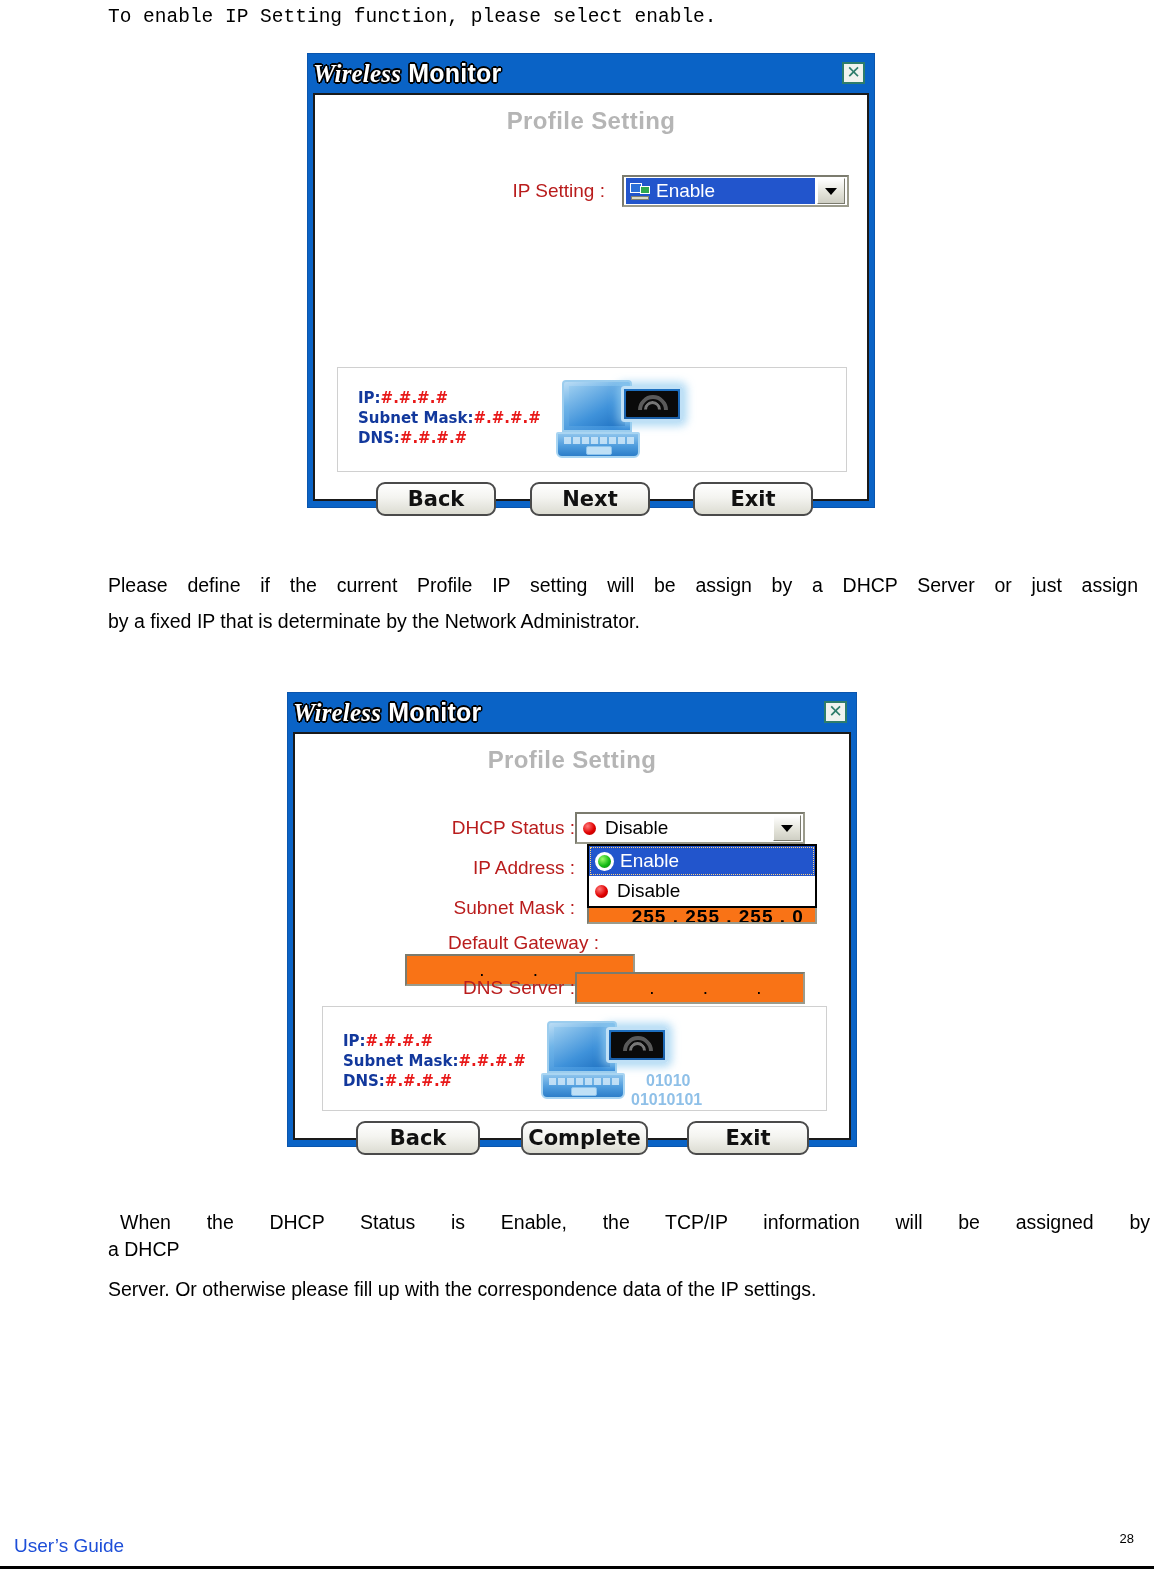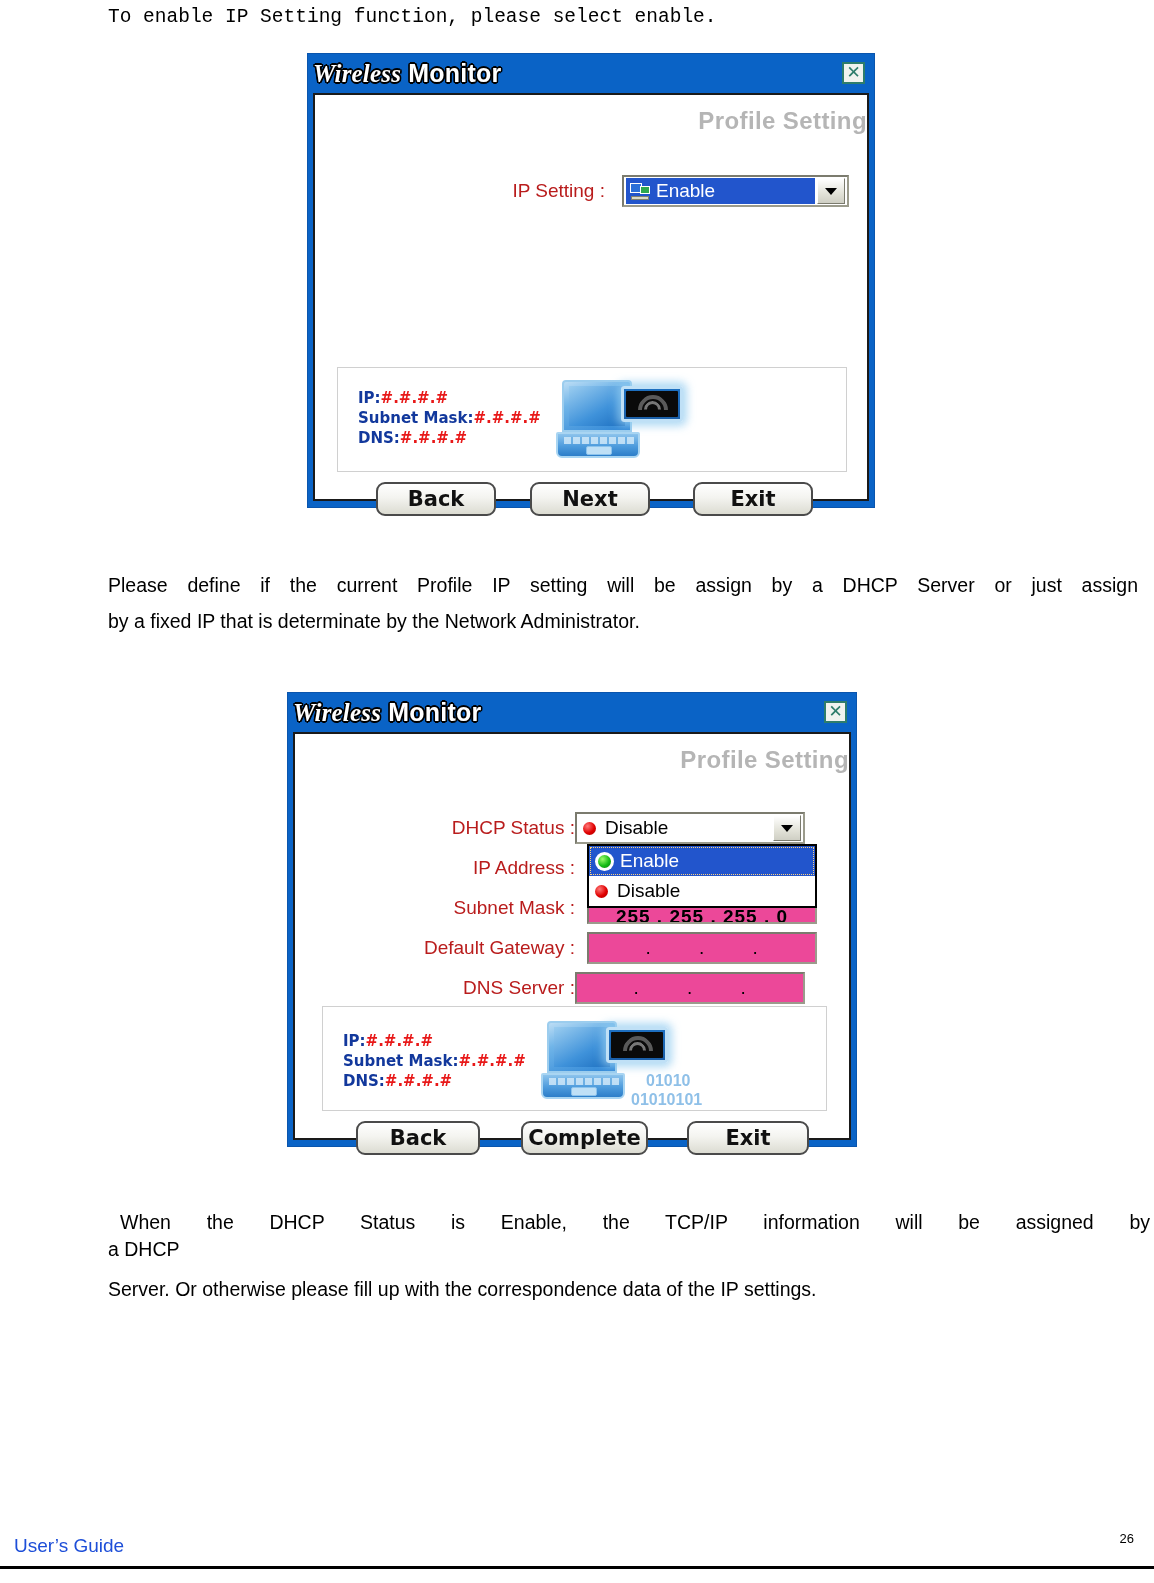--- a/index.html
+++ b/index.html
@@ -72,21 +72,21 @@
     text-align: center;
     font-family: "Liberation Sans", sans-serif;
   }
   .win-body {
     background: #ffffff;
     border: 2px solid #1a1a1a;
     position: relative;
     box-sizing: border-box;
   }
   .panel-heading {
-    text-align: right;
+    text-align: center;
     font-size: 24px;
     font-weight: bold;
     color: #b5b5b5;
     letter-spacing: .4px;
     text-shadow: 1px 1px 0 #ffffff;
   }
 
   
   .form-row {
     position: absolute;
@@ -183,31 +183,31 @@
     width: 18px; height: 4px;
     background: #d9d9c8;
     border: 1px solid #808070;
     box-sizing: border-box;
   }
 
   
   .ipfield {
     position: relative;
     height: 32px;
-    background: #ec4899;
+    background: #f97316;
     border: 2px solid #9b9b8c;
     border-top-color: #7b7b6e;
     border-left-color: #7b7b6e;
     box-sizing: border-box;
     font-size: 19px;
     letter-spacing: 1px;
     color: #000;
     display: flex;
     align-items: center;
-    justify-content: center;
+    justify-content: flex-end;
     overflow: hidden;
   }
   .ipfield .ipinner {
     display: flex;
     align-items: center;
     width: 86%;
     justify-content: space-between;
     font-size: 19px;
   }
   .ipfield .seg { min-width: 34px; text-align: center; }
@@ -500,21 +500,21 @@
 
     <div class="form-row" style="left:110px; top:158px;">
       <div class="field-label" style="width:170px; margin-right:12px;">Subnet Mask :</div>
       <div class="ipfield clipped" style="width:230px;">
         <div class="ipinner" style="justify-content:center;">
           <span style="font-weight:bold; letter-spacing:1px;">255 . 255 . 255 .  0</span>
         </div>
       </div>
     </div>
 
-    <div class="form-row" style="left:110px; top:198px;">
+    <div class="form-row" style="left:110px; top:198px;flex-direction:column;">
       <div class="field-label" style="width:170px; margin-right:12px;">Default Gateway :</div>
       <div class="ipfield" style="width:230px;">
         <div class="ipinner">
           <span class="seg"></span>
             <span class="sep">.</span>
           <span class="seg"></span>
             <span class="sep">.</span>
           <span class="seg"></span>
             <span class="sep">.</span>
           <span class="seg"></span>
@@ -592,14 +592,14 @@
     <div class="btn" style="left:226px; top:387px; width:127px;">Complete</div>
     <div class="btn" style="left:392px; top:387px; width:122px;">Exit</div>
   </div>
 </div>
 
 <div class="doc-para para-justify-all" style="left:108px; top:1205px; width:1030px;margin-left:12px;">When the DHCP Status is Enable, the TCP/IP information will be assigned by</div>
 <div class="doc-para" style="left:108px; top:1232px; width:1030px;">a  DHCP</div>
 <div class="doc-para" style="left:108px; top:1272px; width:1030px;">Server. Or otherwise please fill up with the correspondence data of the IP settings.</div>
 
 <div class="footer-left" style="left:14px; top:1535px;">User’s Guide</div>
-<div class="footer-right" style="right:20px; top:1531px;">26</div>
+<div class="footer-right" style="right:20px; top:1531px;">28</div>
 <div class="footer-rule" style="top:1566px;"></div>
 
 </body></html>

